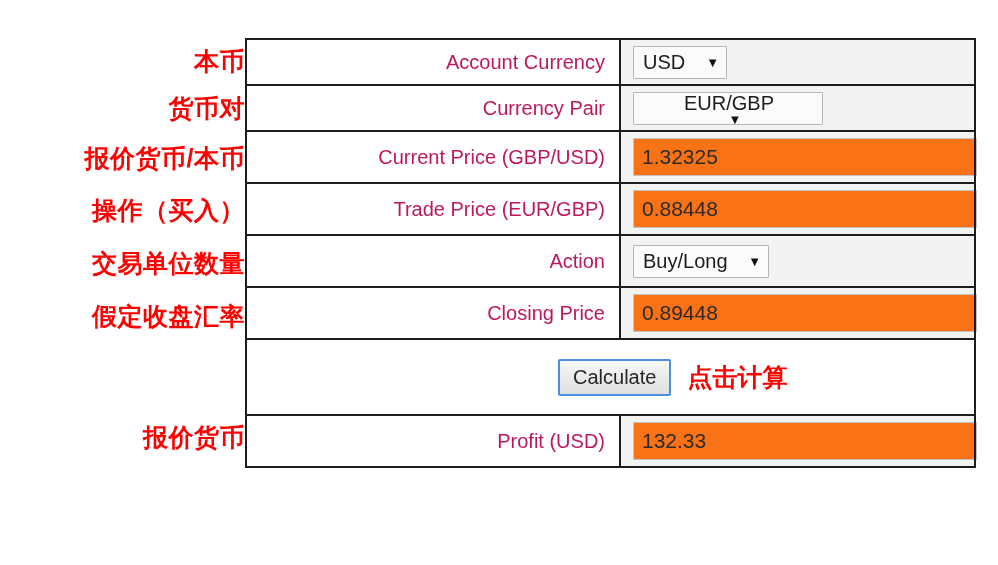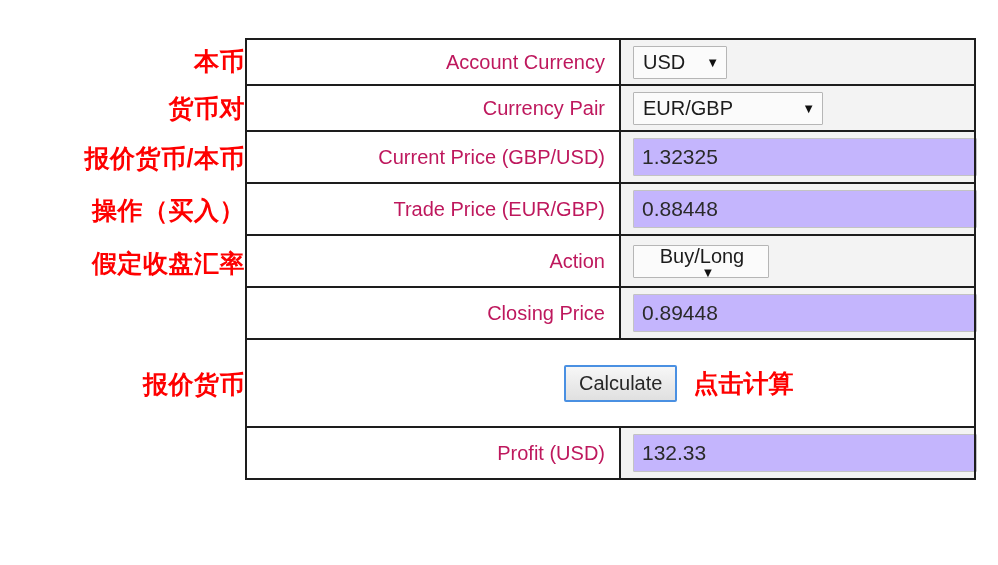--- a/index.html
+++ b/index.html
@@ -95,44 +95,44 @@
     line-height: 1;
     white-space: nowrap;
   }
   .select-box .caret {
     font-size: 13px;
     margin-left: 12px;
     color: #111111;
     line-height: 1;
   }
   .sel-w-narrow { width: 94px; }
-  .sel-w-wide   { width: 190px; }
-  .sel-w-mid    { width: 136px; flex-direction: column; }
+  .sel-w-wide   { width: 190px; flex-direction: column; }
+  .sel-w-mid    { width: 136px; }
 
   .text-box {
     display: block;
-    background: #c4b5fd;
+    background: #f97316;
     border: 1px solid #c3c3c3;
     border-radius: 1px;
     font-size: 21px;
     color: #2a2a2a;
     height: 38px;
     line-height: 36px;
     box-sizing: border-box;
     width: 344px;
     padding: 0 8px;
     white-space: nowrap;
     overflow: hidden;
   }
 
   
   .calc-row td {
     background: #ffffff;
     height: 54px;
-    padding: 16px !important;
+    padding: 10px !important;
   }
   .calc-row-inner {
     display: flex;
     align-items: center;
     justify-content: flex-start;
     padding-left: 301px;
   }
   .calc-btn {
     background: linear-gradient(to bottom, #f7f7f7 0%, #eaeaea 55%, #e0e0e0 100%);
     border: 2px solid #4a90e2;
@@ -156,20 +156,21 @@
 </head>
 <body>
 
 <div id="stage">
 
   <div class="annot-col">
     <div class="annot" style="height:46px">本币</div>
     <div class="annot" style="height:48px">货币对</div>
     <div class="annot" style="height:52px">报价货币/本币</div>
     <div class="annot" style="height:53px">操作（买入）</div>
+    <div class="annot" style="height:53px">交易单位数量</div>
     <div class="annot" style="height:53px">假定收盘汇率</div>
     <div class="annot empty" style="height:60px"></div>
     <div class="annot" style="height:68px">报价货币</div>
   </div>
 
   <table class="calc-table">
     <tbody>
 
       <tr class="row-h-48">
         <td class="col-label">Account Currency</td>

